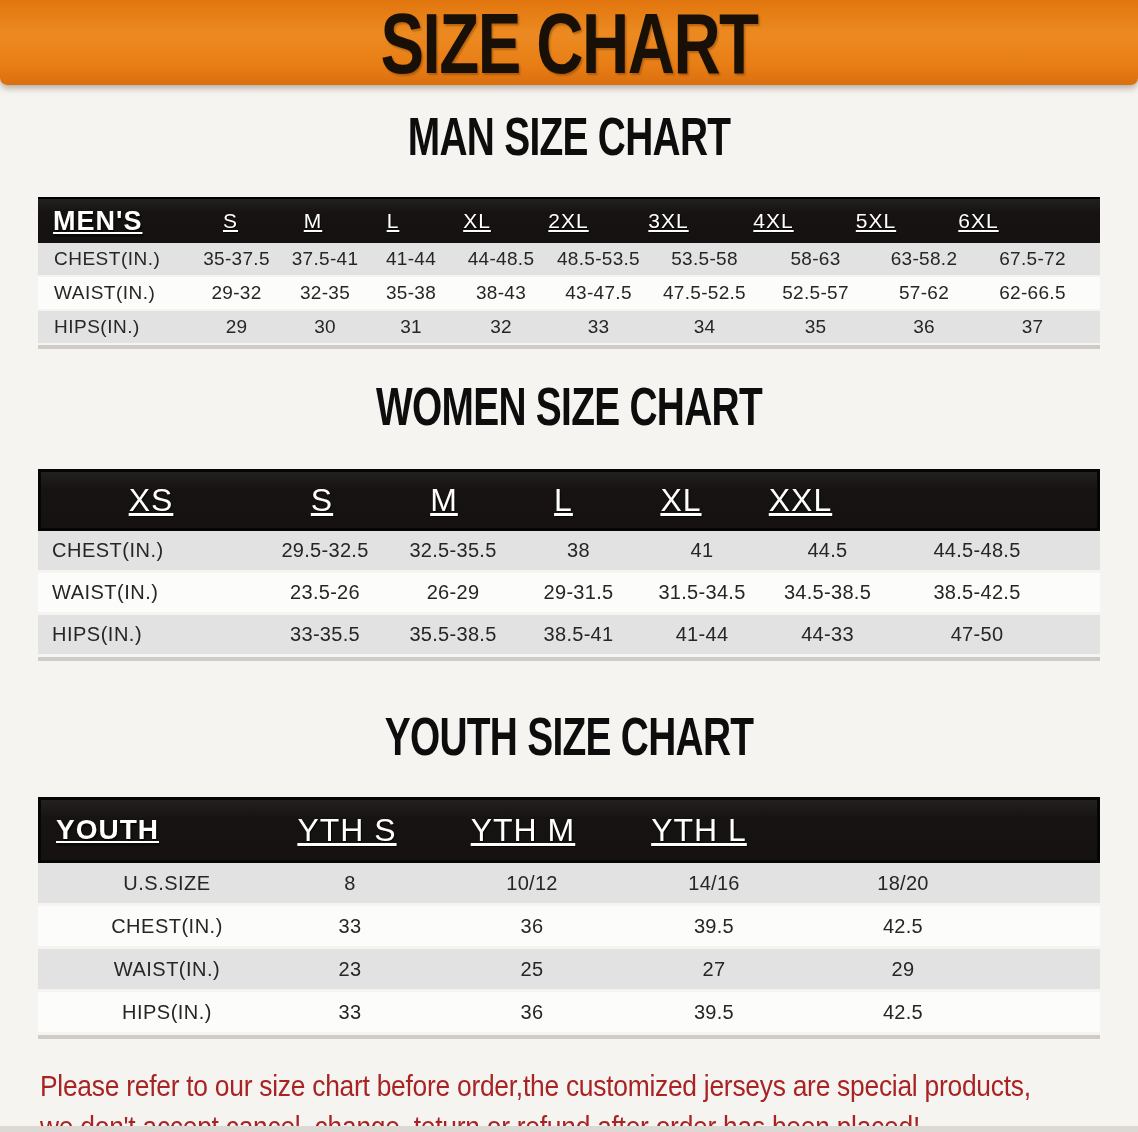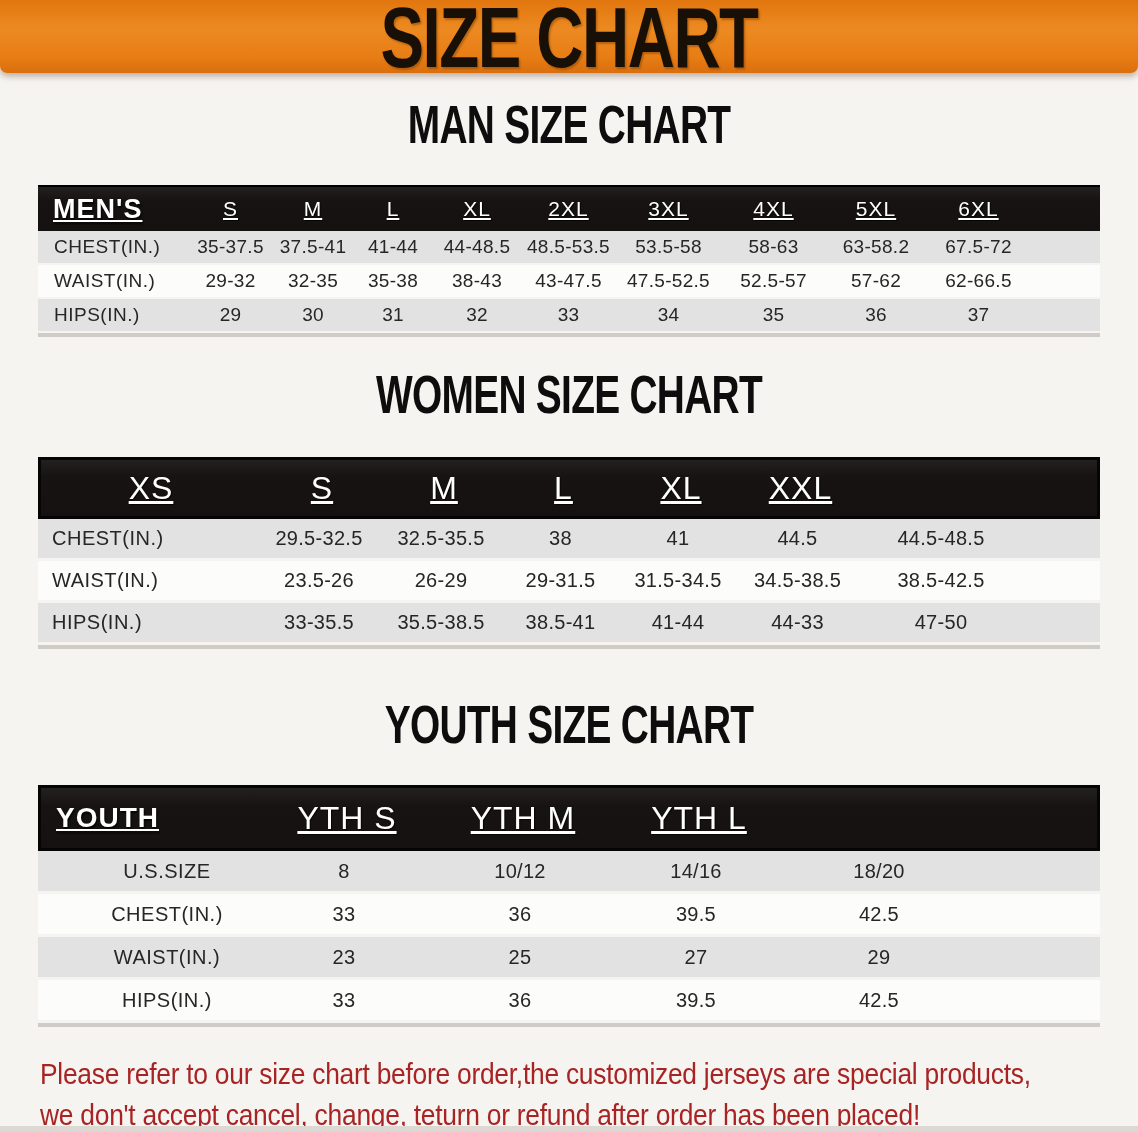--- a/index.html
+++ b/index.html
@@ -4,21 +4,21 @@
 <style>
   * { margin:0; padding:0; box-sizing:border-box; }
   html,body { width:1138px; height:1132px; overflow:hidden; }
   body {
     background:#f6f4f1;
     font-family:"Liberation Sans","DejaVu Sans",sans-serif;
     position:relative;
   }
   
   .banner {
-    height:73px; width:1138px;
+    height:85px; width:1138px;
     background:linear-gradient(180deg,#e2760e 0%,#ec8a21 40%,#e87d15 78%,#d96f0e 100%);
     border-radius:0 0 7px 7px;
     box-shadow:0 3px 7px rgba(60,30,0,.35);
     display:flex; align-items:center; justify-content:center;
   }
   .banner-title {
     display:inline-block;
     font-size:86px; font-weight:700; letter-spacing:-2px;
     color:#181006;
     transform:scaleX(.76);
@@ -51,21 +51,21 @@
   .hdr.youth-h { height:66px; }
   .hdr-label {
     font-weight:700; padding-left:15px; letter-spacing:1px;
     text-shadow:1px 2px 2px rgba(0,0,0,.8);
   }
   .men-h .hdr-label { font-size:27px; }
   .big-h .hdr-label { font-size:28px; }
   .hdr-size { text-align:center; text-shadow:1px 1px 1px rgba(0,0,0,.7); }
   .men-h .hdr-size { font-size:21px; letter-spacing:1px; }
   .big-h .hdr-size { font-size:32px; letter-spacing:1px; }
-  .drow { color:#262626; }
+  .drow { color:#262626;gap:6px; }
   .drow.gray  { background:#e3e2e2; }
   .drow.white { background:#fcfcfb; }
   .men-r   { height:32px; margin-bottom:2px; font-size:19px; }
   .women-r { height:39px; margin-bottom:3px; font-size:20px; }
   .youth-r { height:40px; margin-bottom:3px; font-size:20px; }
   .cell { text-align:center; letter-spacing:.3px; }
   .lbl  { letter-spacing:.5px; }
   .men-r   .lbl { text-align:left; padding-left:16px; }
   .women-r .lbl { text-align:left; padding-left:14px; }
   .youth-r .lbl { text-align:center;padding-left:40px; }

